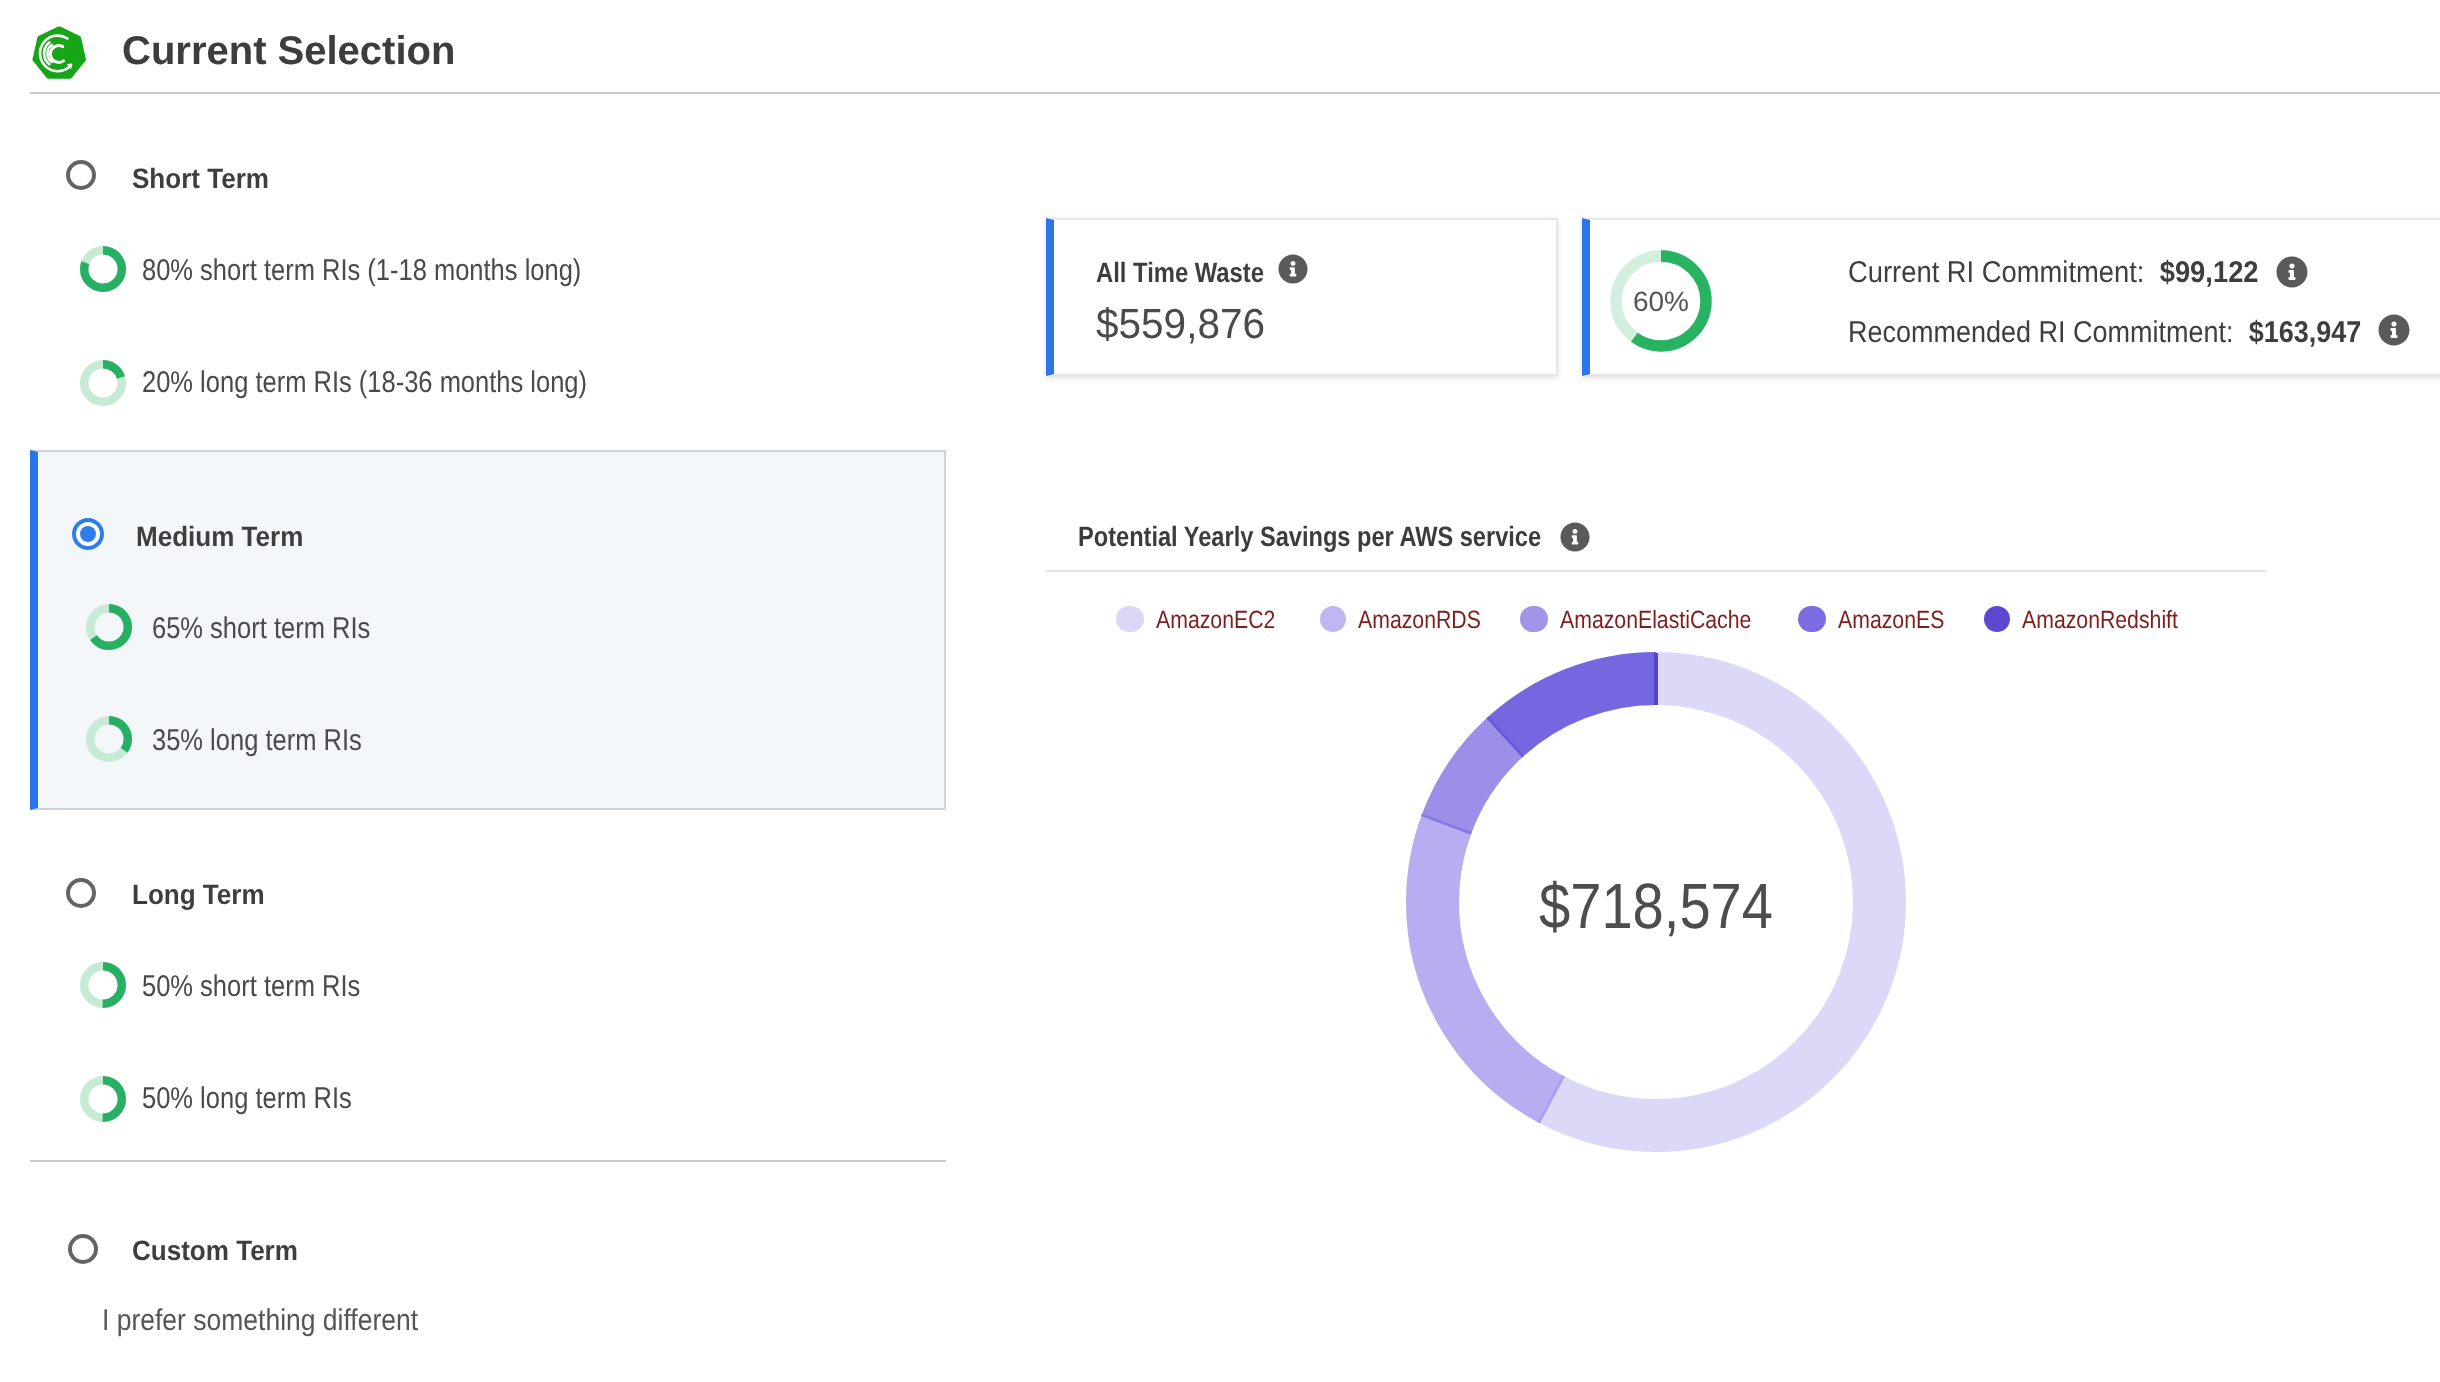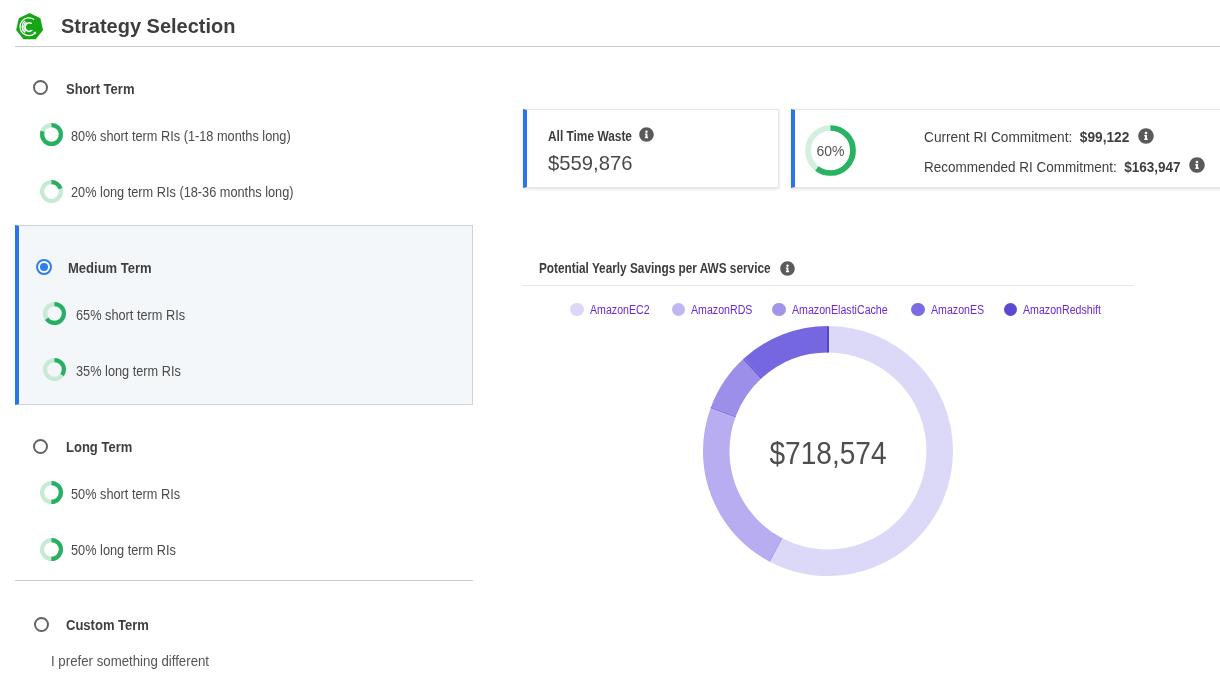--- a/index.html
+++ b/index.html
@@ -19,21 +19,21 @@
 <svg class="abs" style="left:16px;top:13px;" width="27" height="27" viewBox="0 0 27 27">
   <path d="M 13.60 1.30 L 23.45 6.04 L 25.88 16.70 L 19.07 25.25 L 8.13 25.25 L 1.32 16.70 L 3.75 6.04 Z" fill="#16a516" stroke="#16a516" stroke-width="2.2" stroke-linejoin="round"></path>
   <g fill="none" stroke="#fff" stroke-linecap="round">
     <path d="M 17.75 6.24 A 8.9 8.9 0 1 0 18.62 20.52" stroke-width="1.3"></path>
     <path d="M 8.68 8.30 A 6.85 6.85 0 0 0 8.68 19.10" stroke-width="1.3"></path>
     <path d="M 9.92 9.44 A 5.2 5.2 0 0 0 9.92 17.96" stroke-width="1.3"></path>
     <path d="M 15.37 10.29 A 4.2 4.2 0 1 0 15.81 17.44" stroke-width="1.5"></path>
     <path d="M 20.27 18.75 L 19.52 21.59 L 17.34 18.99 Z" fill="#fff" stroke="none"></path>
   </g>
 </svg>
-<div class="abs" style="left:61px;top:15px;font-size:20px;font-weight:bold;color:#3d3d3d;">Strategy Selection</div>
+<div class="abs" style="left:61px;top:15px;font-size:20px;font-weight:bold;color:#3d3d3d;">Current Selection</div>
 <div class="abs" style="left:15px;top:46px;width:1205px;border-top:1px solid #cbcbcb;"></div>
 
 <div class="abs radio" style="left:33px;top:80px;"></div>
 <div class="abs boldlbl" style="left:66px;top:80.5px;">Short Term</div>
 
 <svg class="abs" style="left:40px;top:122.5px;" width="23" height="23" viewBox="0 0 23 23">
   <circle cx="11.5" cy="11.5" r="9.4" fill="none" stroke="#c6ead4" stroke-width="4.2"></circle>
   <circle cx="11.5" cy="11.5" r="9.4" fill="none" stroke="#27b063" stroke-width="4.2" stroke-dasharray="47.25 59.06" transform="rotate(-90 11.5 11.5)"></circle>
 </svg>
 <div class="abs itemtxt" style="left:71px;top:126.5px;">80% short term RIs (1-18 months long)</div>
@@ -109,21 +109,21 @@
 <svg class="abs" style="left:1189px;top:157px;" width="16" height="16" viewBox="0 0 512 512">
     <path fill="#5a5a5a" d="M256 8C119 8 8 119 8 256s111 248 248 248 248-111 248-248S393 8 256 8zm0 110c23.196 0 42 18.804 42 42s-18.804 42-42 42-42-18.804-42-42 18.804-42 42-42zm56 254c0 6.627-5.373 12-12 12h-88c-6.627 0-12-5.373-12-12v-24c0-6.627 5.373-12 12-12h12v-64h-12c-6.627 0-12-5.373-12-12v-24c0-6.627 5.373-12 12-12h64c6.627 0 12 5.373 12 12v100h12c6.627 0 12 5.373 12 12v24z"></path>
   </svg>
 
 <div class="abs" style="left:538.7px;top:259.5px;font-size:14px;font-weight:bold;color:#3c3c3c;white-space:nowrap;transform:scaleX(0.843);transform-origin:0 50%;">Potential Yearly Savings per AWS service</div>
 <svg class="abs" style="left:780px;top:260.5px;" width="15" height="15" viewBox="0 0 512 512">
     <path fill="#5a5a5a" d="M256 8C119 8 8 119 8 256s111 248 248 248 248-111 248-248S393 8 256 8zm0 110c23.196 0 42 18.804 42 42s-18.804 42-42 42-42-18.804-42-42 18.804-42 42-42zm56 254c0 6.627-5.373 12-12 12h-88c-6.627 0-12-5.373-12-12v-24c0-6.627 5.373-12 12-12h12v-64h-12c-6.627 0-12-5.373-12-12v-24c0-6.627 5.373-12 12-12h64c6.627 0 12 5.373 12 12v100h12c6.627 0 12 5.373 12 12v24z"></path>
   </svg>
 <div class="abs" style="left:523px;top:285px;width:610px;border-top:1px solid #e4e4e4;"></div>
 
-<div class="abs" style="left:570px;top:302px;width:600px;height:14px;font-size:12.5px;color:#6d28d9;">
+<div class="abs" style="left:558px;top:302px;width:600px;height:14px;font-size:12.5px;color:#7f1d1d;">
   <span class="abs" style="left:0px;top:0.5px;width:13.5px;height:13.5px;border-radius:50%;background:#dcd7f7;"></span>
   <span class="abs sq" style="left:19.5px;top:1px;">AmazonEC2</span>
   <span class="abs" style="left:101.5px;top:0.5px;width:13.5px;height:13.5px;border-radius:50%;background:#c0b6f2;"></span>
   <span class="abs sq" style="left:121px;top:1px;">AmazonRDS</span>
   <span class="abs" style="left:202px;top:0.5px;width:13.5px;height:13.5px;border-radius:50%;background:#a195e9;"></span>
   <span class="abs sq" style="left:221.5px;top:1px;">AmazonElastiCache</span>
   <span class="abs" style="left:341px;top:0.5px;width:13.5px;height:13.5px;border-radius:50%;background:#7c6ce1;"></span>
   <span class="abs sq" style="left:360.5px;top:1px;">AmazonES</span>
   <span class="abs" style="left:433.5px;top:0.5px;width:13.5px;height:13.5px;border-radius:50%;background:#5b49d4;"></span>
   <span class="abs sq" style="left:453px;top:1px;">AmazonRedshift</span>

